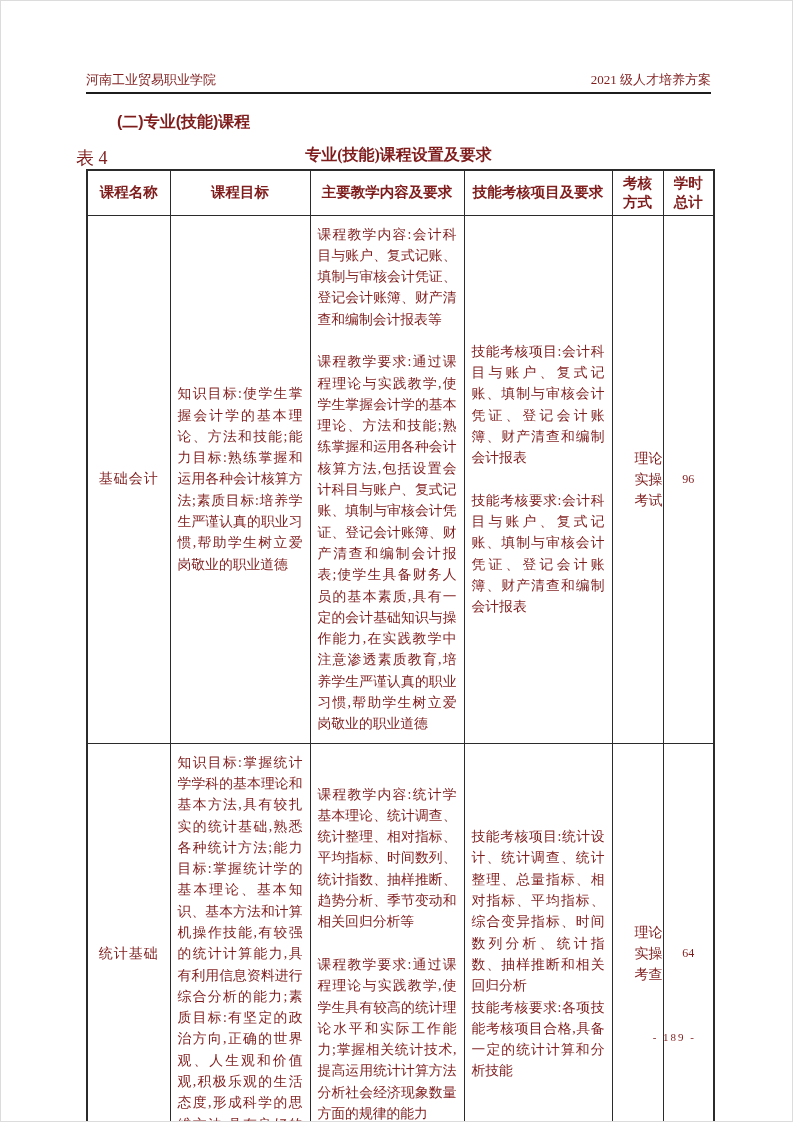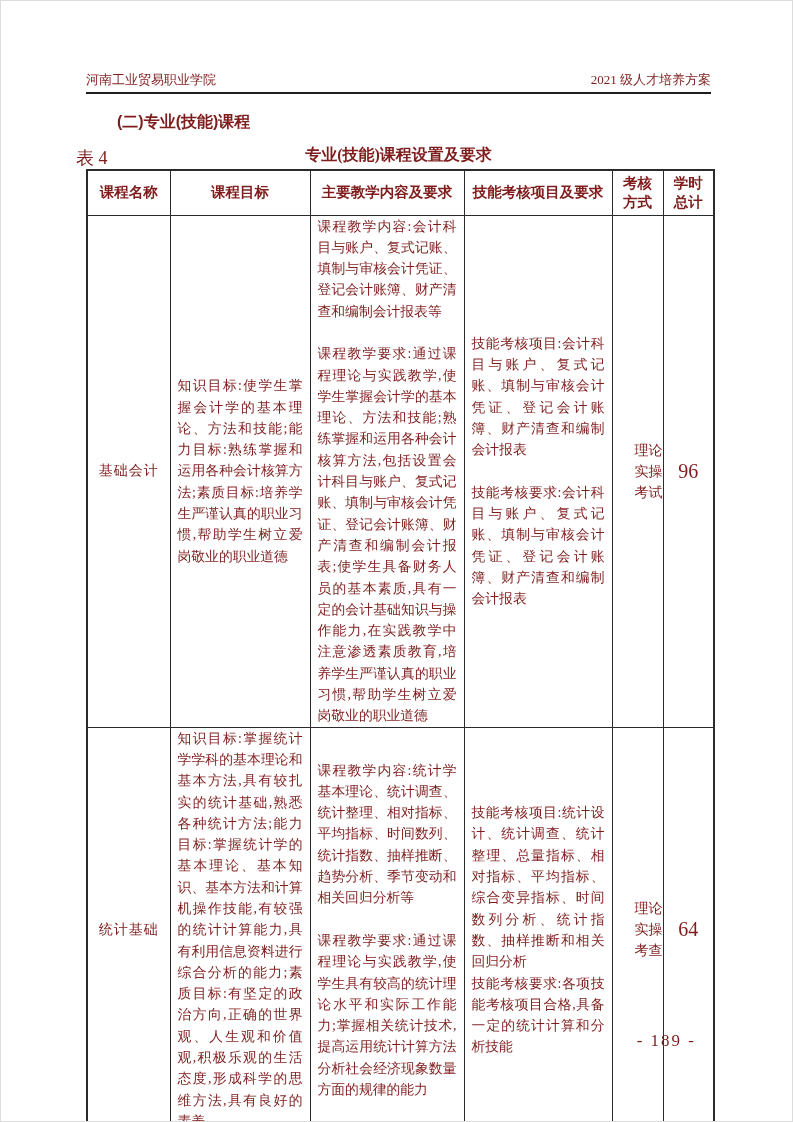--- a/index.html
+++ b/index.html
@@ -73,42 +73,42 @@
     height:45px;
   }
   tr.row-1{height:448px;}
   tr.row-2{height:362px;}
   td.cell-name{
     text-align:center;
     font-size:14px;
     letter-spacing:1px;
   }
   td.cell-text{
-    padding:0 7px;
+    padding:8px 7px;
   }
   .cell-text .txt{
     font-size:13.8px;
     line-height:21.3px;
     text-align:justify;
     white-space:pre-line;
   }
   td.cell-method{
     text-align:right;
     font-size:14px;
     line-height:21px;
     white-space:pre-line;
   }
   td.cell-hours{
     text-align:center;
-    font-size:20px;
+    font-size:12px;
   }
   .page-number{
     position:absolute;
     right:96px;top:1030px;
-    font-size:17px;
+    font-size:11px;
     letter-spacing:2px;
   }
 </style>
 </head>
 <body>
 
 <div class="page">
   <div class="content">
 
     <div class="doc-header">

